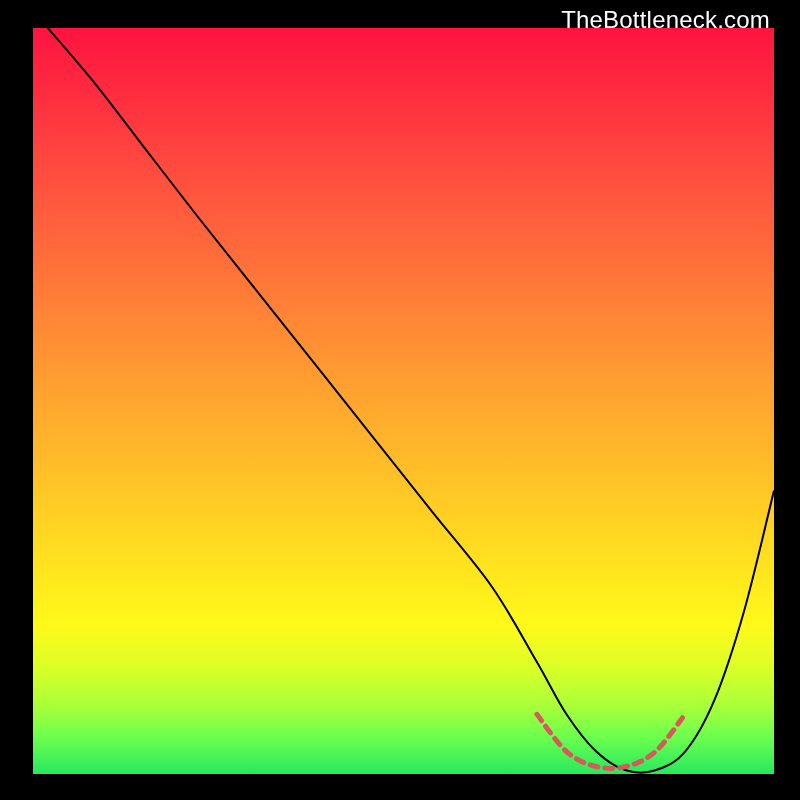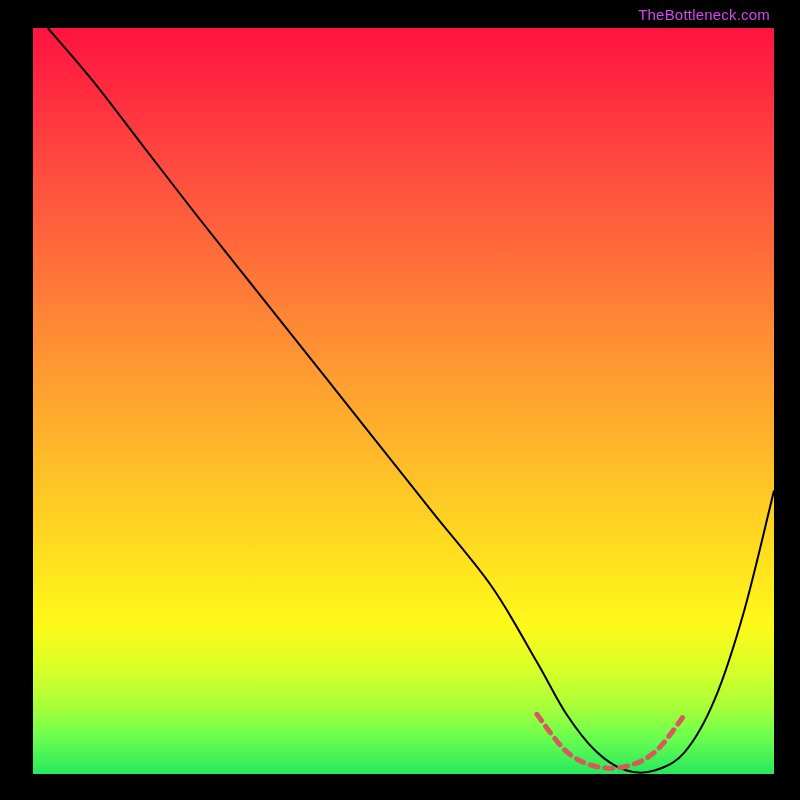--- a/index.html
+++ b/index.html
@@ -25,22 +25,22 @@
       #fff91a 80%,
       #d8ff28 86%,
       #a8ff3a 91%,
       #6cff4e 95%,
       #27e85e 100%);
   }
   .watermark {
     position: absolute;
     top: 6px;
     right: 30px;
-    color: #d946ef;
-    font-size: 15px;
+    color: #ffffff;
+    font-size: 24px;
     font-weight: 500;
     letter-spacing: 0.2px;
     text-align: right;
   }
   svg.curve {
     position: absolute;
     left: 0; top: 0;
     width: 741px; height: 746px;
   }
 </style>

